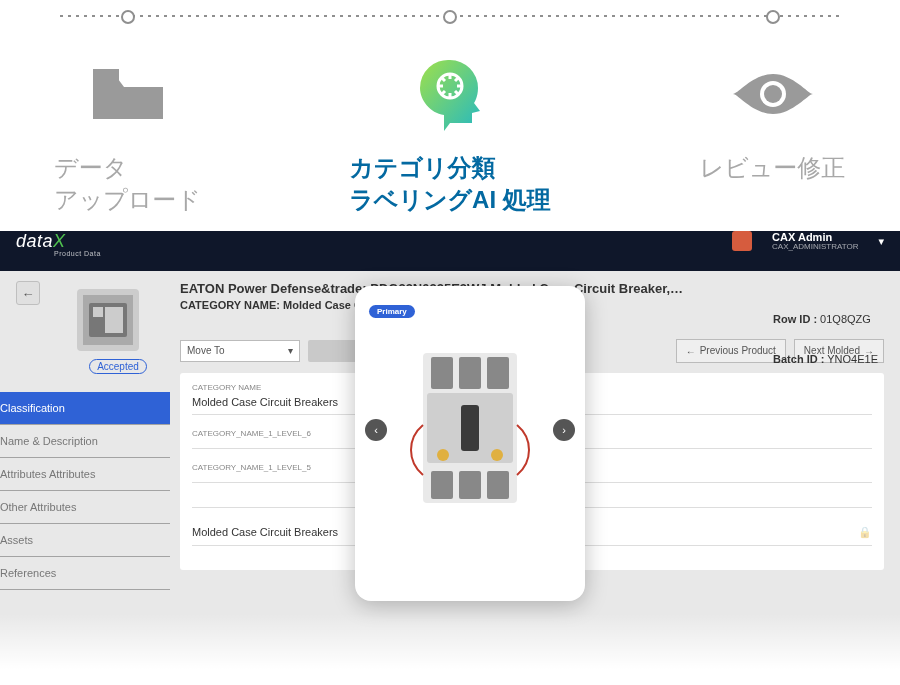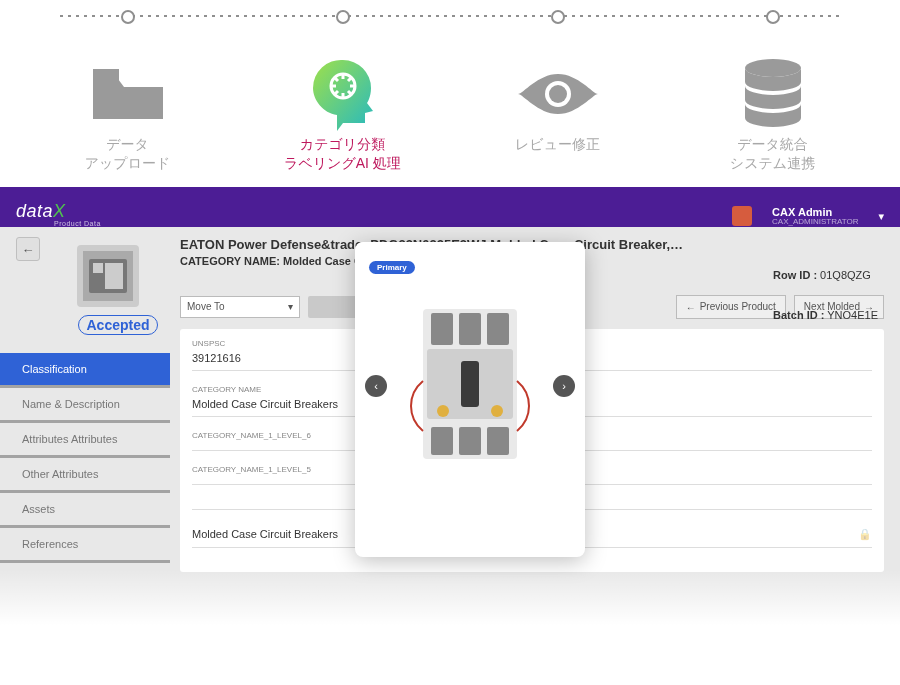--- a/index.html
+++ b/index.html
@@ -4,45 +4,45 @@
 <style>
 * { margin: 0; padding: 0; box-sizing: border-box; font-family: -apple-system, BlinkMacSystemFont, "Segoe UI", sans-serif; }
 body { width: 900px; height: 685px; background: #fff; overflow: hidden; }
 
 
 .stepper { display: flex; justify-content: space-between; align-items: flex-start; padding: 10px 20px 0; position: relative; }
 .step { display: flex; flex-direction: column; align-items: center; width: 25%; position: relative; }
 .step-circle { width: 14px; height: 14px; border: 2px solid #8f8f8f; border-radius: 50%; background: #fff; }
 .step-line { position: absolute; top: 15px; left: 60px; right: 60px; height: 2px; background-image: repeating-linear-gradient(to right, #8f8f8f 0 3px, transparent 3px 8px); z-index: -1; }
 .step-icon { margin-top: 30px; height: 80px; display: flex; align-items: center; justify-content: center; }
-.step-label { margin-top: 1px; text-align: center; font-size: 14px; color: #a8a8a8; font-weight: 400; line-height: 1.35; }
-.step.active .step-label { color: #be185d; font-weight: 400; }
+.step-label { margin-top: 18px; text-align: left; font-size: 24px; color: #a8a8a8; font-weight: 400; line-height: 1.35; }
+.step.active .step-label { color: #0369a1; font-weight: 700; }
 
 
 .app { width: 900px; background: #e8e8e8; position: relative; }
-.topbar { height: 40px; background: #4c1d95; display: flex; align-items: flex-end; padding: 0 16px; color: #fff; }
+.topbar { height: 40px; background: #0f172a; display: flex; align-items: flex-start; padding: 0 16px; color: #fff; }
 .logo { font-style: italic; font-size: 18px; letter-spacing: 0.5px; }
 .logo .x { color: #4fc14f; }
 .logo .sub { font-size: 7px; font-style: normal; display: block; margin-left: 38px; margin-top: -2px; opacity: 0.7; }
 .topbar-sp { flex: 1; }
 .user { display: flex; align-items: center; gap: 20px; font-size: 11px; }
 .avatar { width: 20px; height: 20px; background: #d65c3e; border-radius: 3px; }
 .user-col { line-height: 1.1; }
 .user-name { font-weight: 600; }
 .user-role { font-size: 8px; opacity: 0.6; }
 
 .content { display: flex; position: relative; }
 .leftcol { width: 170px; padding-top: 10px; }
 .back-thumb { display: flex; flex-direction: column; align-items: center; gap: 8px; }
 .back-btn { width: 24px; height: 24px; background: #e0e0e0; border: 1px solid #bfbfbf; border-radius: 3px; display: flex; align-items: center; justify-content: center; font-size: 13px; color: #555; cursor: pointer; align-self: flex-start; margin-left: 16px; }
 .thumb { width: 62px; height: 62px; background: #ccc; border-radius: 4px; display: flex; align-items: center; justify-content: center; font-size: 18px; color: #555; font-weight: 600; margin-top:-24px; margin-left:45px;}
-.status-badge { font-size: 14px; color: #2f62d6; border: 1px solid #2f62d6; border-radius: 10px; padding: 1px 7px; margin-left: 66px; font-weight: bold; }
+.status-badge { font-size: 10px; color: #2f62d6; border: 1px solid #2f62d6; border-radius: 10px; padding: 1px 7px; margin-left: 66px; }
 
 .tabs { margin-top: 18px; display: flex; flex-direction: column; }
-.tab { font-size: 11px; color: #777; padding: 10px 22px; border-bottom: 3px solid #a3a3a3; cursor: pointer; }
+.tab { font-size: 11px; color: #777; padding: 10px 0; border-bottom: 1px solid #a3a3a3; cursor: pointer; }
 .tab.active { background: #2f62d6; color: #fff; }
 
 .maincol { flex: 1; padding: 10px 16px 0 10px; position: relative; }
 .title { font-size: 13px; font-weight: 700; color: #333; margin-bottom: 3px; }
 .cat-name { font-size: 11px; font-weight: 700; color: #333; }
 .ids { position: absolute; right: 22px; top: 14px; font-size: 11px; color: #333; }
 .id-row { margin-bottom: 5px; margin-top: 28px; }
 .id-row b { font-weight: 700; }
 
 .row2 { display: flex; align-items: center; gap: 8px; margin-top: 28px; }
@@ -52,21 +52,21 @@
 .row2-sp { flex: 1; }
 .nav-btn { height: 24px; padding: 0 9px; background: #efefef; border: 1px solid #bbb; font-size: 10px; color: #555; display: flex; align-items: center; gap: 4px; cursor: pointer; }
 
 .form { margin-top: 10px; background: #fff; padding: 10px 12px; border-radius: 3px; }
 .field { margin-bottom: 14px; }
 .field-label { font-size: 8px; color: #888; text-transform: uppercase; }
 .field-val { font-size: 11px; color: #333; padding: 4px 0 6px; border-bottom: 1px solid #ddd; display:flex; align-items:center; justify-content:space-between;}
 .lock { opacity: 0.35; }
 
 
-.modal { position: absolute; left: 355px; top: 55px; width: 230px; height: 315px; background: #fff; border-radius: 8px; box-shadow: 0 4px 22px rgba(0,0,0,0.25); padding: 14px; }
+.modal { position: absolute; left: 355px; top: 55px; width: 230px; height: 315px; background: #fff; border-radius: 16px; box-shadow: 0 4px 22px rgba(0,0,0,0.25); padding: 14px; }
 .primary-pill { background: #2f62d6; color: #fff; font-size: 8px; padding: 2px 8px; border-radius: 8px; font-weight: 600; }
 .modal-body { position: relative; margin-top: 12px; display: flex; align-items: center; justify-content: center; height: 200px; }
 .car-btn { width: 22px; height: 22px; border-radius: 50%; background: #555; color: #fff; display: flex; align-items: center; justify-content: center; font-size: 11px; cursor: pointer; position: absolute; }
 .car-btn.l { left: -4px; } .car-btn.r { right: -4px; }
 .prod-img { width: 150px; height: 170px; display: block; }
 
 .fade { position: absolute; left: 0; right: 0; bottom: 0; height: 55px; background: linear-gradient(to bottom, rgba(255,255,255,0), #fff); pointer-events: none; }
 </style>
 </head>
 <body>
@@ -108,35 +108,20 @@
     <div class="step-circle"></div>
     <div class="step-icon">
       <svg width="90" height="60" viewBox="0 0 90 60">
           <path fill="#9a9a9a" d="M45 10 C25 10 10 30 5 30 C10 30 25 50 45 50 C65 50 80 30 85 30 C80 30 65 10 45 10 Z"></path>
           <circle fill="#fff" cx="45" cy="30" r="13"></circle>
           <circle fill="#9a9a9a" cx="45" cy="30" r="9"></circle>
         </svg>
     </div>
     <div class="step-label" style="white-space:pre-line">レビュー修正</div>
   </div>
-  <div class="step">
-    <div class="step-circle"></div>
-    <div class="step-icon">
-      <svg width="70" height="72" viewBox="0 0 70 72">
-          <g fill="#9a9a9a">
-            <ellipse cx="35" cy="10" rx="28" ry="9"></ellipse>
-            <path d="M7 10 v14 a28 9 0 0 0 56 0 v-14 a28 9 0 0 1 -56 0"></path>
-            <path d="M7 28 v14 a28 9 0 0 0 56 0 v-14 a28 9 0 0 1 -56 0"></path>
-            <path d="M7 46 v14 a28 9 0 0 0 56 0 v-14 a28 9 0 0 1 -56 0"></path>
-          </g>
-        </svg>
-    </div>
-    <div class="step-label" style="white-space:pre-line">データ統合
-システム連携</div>
-  </div>
 </div>
 
 <div class="app" style="margin-top:14px; height:438px; position:relative;">
   <div class="topbar">
     <div class="logo">data<span class="x">X</span><span class="sub">Product Data</span></div>
     <div class="topbar-sp"></div>
     <div class="user">
       <div class="avatar"></div>
       <div class="user-col">
         <div class="user-name">CAX Admin</div>
@@ -185,26 +170,20 @@
           </div>
         <div class="btn-gray"></div>
         <div class="btn-green">Update</div>
         <div class="row2-sp"></div>
         <div class="nav-btn">← <span>Previous Product</span></div>
         <div class="nav-btn"><span>Next Molded</span> →</div>
       </div>
 
       <div class="form">
         <div class="field">
-            <div class="field-label">UNSPSC</div>
-            <div class="field-val">
-              <span>39121616</span>
-            </div>
-          </div>
-        <div class="field">
             <div class="field-label">CATEGORY NAME</div>
             <div class="field-val">
               <span>Molded Case Circuit Breakers</span>
             </div>
           </div>
         <div class="field">
             <div class="field-label">CATEGORY_NAME_1_LEVEL_6</div>
             <div class="field-val">
               <span></span>
             </div>

